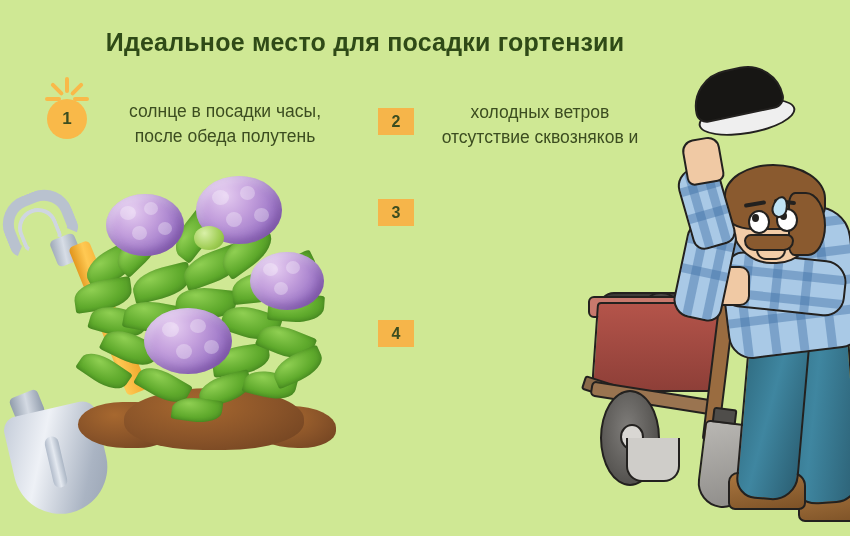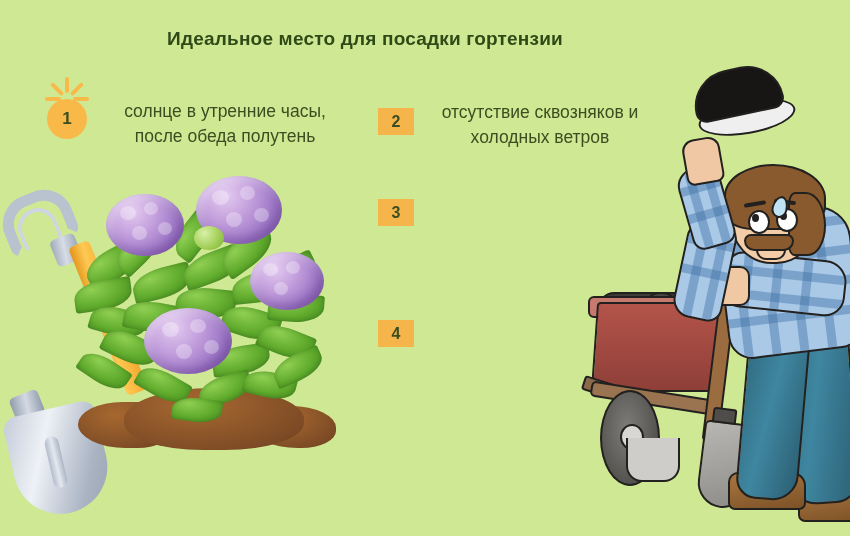--- a/index.html
+++ b/index.html
@@ -9,21 +9,21 @@
     background:#cfe894;
     font-family:"Liberation Sans","DejaVu Sans",sans-serif;
     position:relative;
   }
   #stage{position:relative;width:850px;height:536px;overflow:hidden;background:#cfe894;}
 
   
   .title{
     position:absolute;left:0;top:28px;width:730px;
     text-align:center;
-    font-size:19px;font-weight:bold;letter-spacing:.2px;
+    font-size:25px;font-weight:bold;letter-spacing:.2px;
     color:#2f4a17;
     white-space:nowrap;
   }
 
   
   .item-text{
     position:absolute;
     color:#3c4d20;
     font-size:17.5px;
     line-height:25px;
@@ -337,28 +337,28 @@
     <div class="ray" style="transform:rotate(90deg) translateY(-42px);"></div>
     <div class="ray" style="transform:rotate(135deg) translateY(-42px);"></div>
     <div class="ray" style="transform:rotate(180deg) translateY(-42px);"></div>
     <div class="ray" style="transform:rotate(225deg) translateY(-42px);"></div>
     <div class="ray" style="transform:rotate(270deg) translateY(-42px);"></div>
     <div class="ray" style="transform:rotate(315deg) translateY(-42px);"></div>
     <div class="sun-core">1</div>
   </div>
 
   <div class="item-text" id="item1-text">
-    <div>солнце в утренние часы,</div>
+    <div>солнце в посадки часы,</div>
     <div>после обеда полутень</div>
   </div>
 
   <div class="badge" id="badge2">2</div>
   <div class="item-text" id="item2-text">
+    <div>холодных ветров</div>
     <div>отсутствие сквозняков и</div>
-    <div>холодных ветров</div>
   </div>
 
   <div class="badge" id="badge3">3</div>
 
   <div class="badge" id="badge4">4</div>
 
   <div id="shovel">
     <div class="sv-handle-outer"></div>
     <div class="sv-handle-inner"></div>
     <div class="sv-collar"></div>

